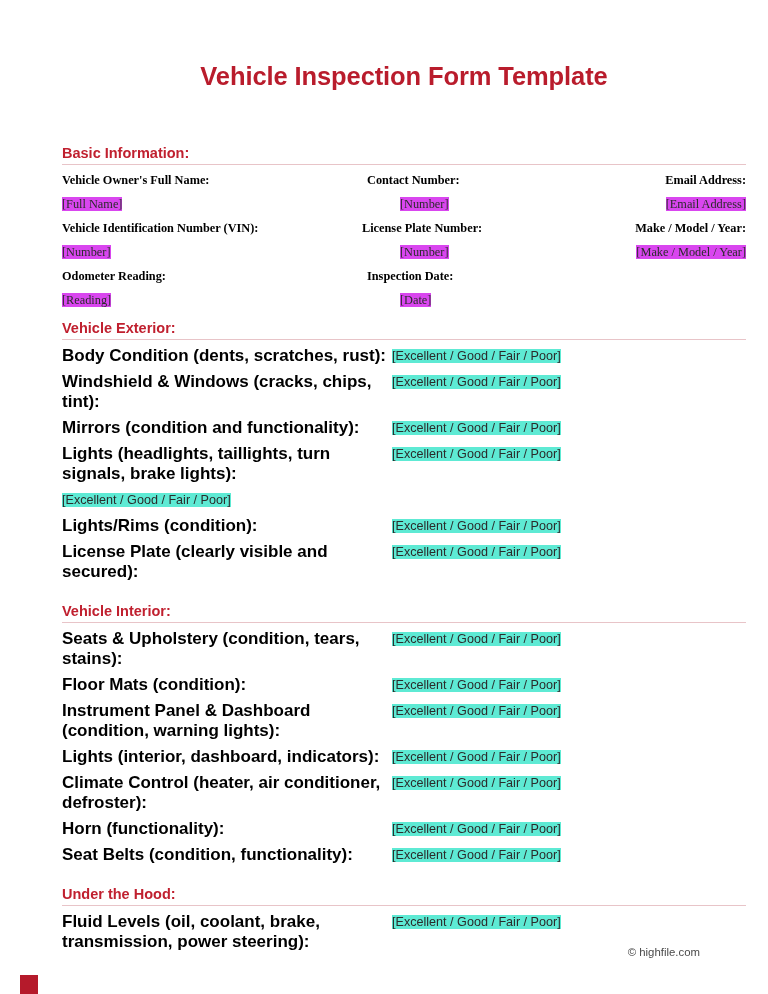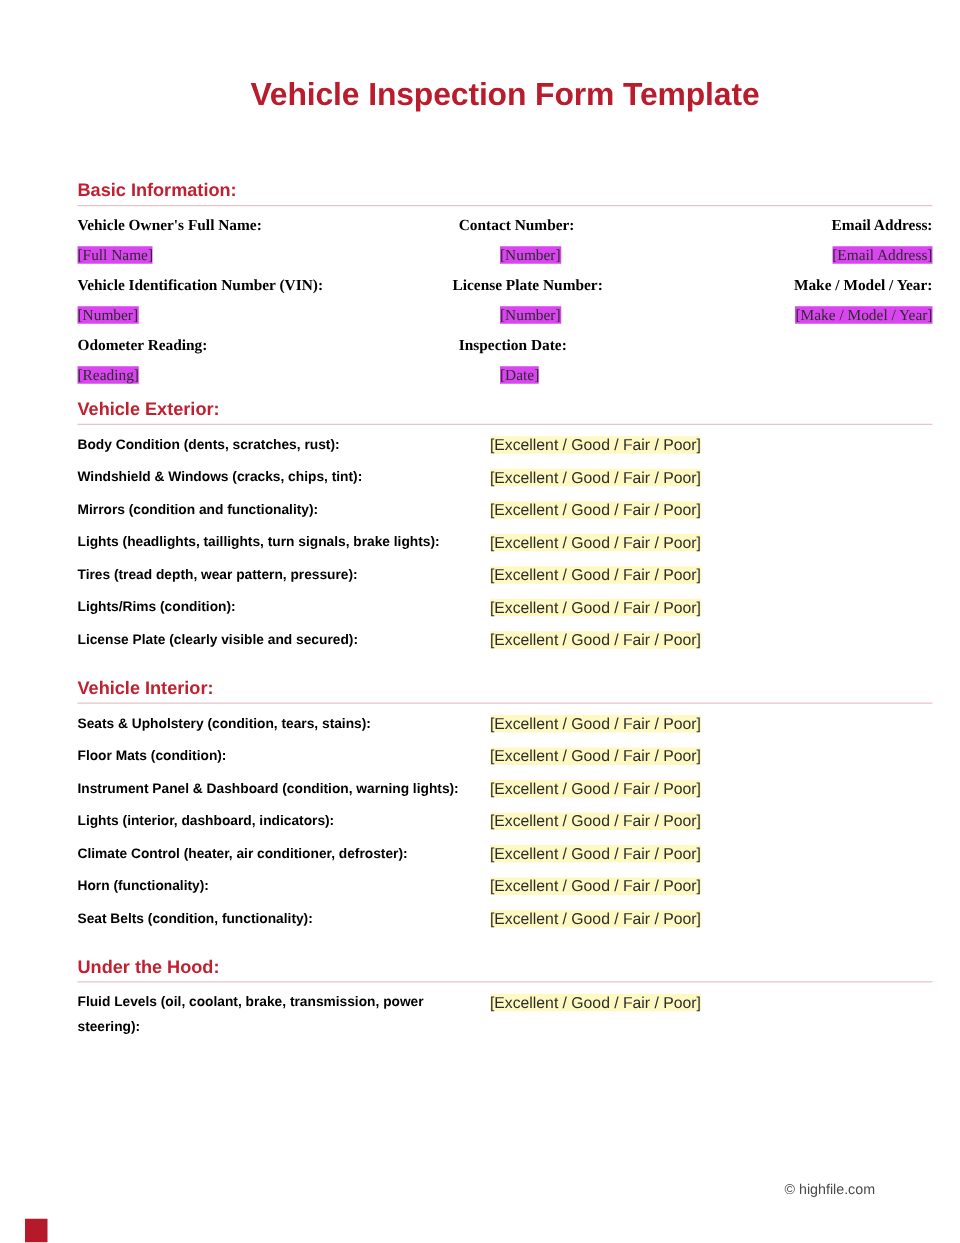--- a/index.html
+++ b/index.html
@@ -99,34 +99,34 @@
   
   .insp-block { margin-top: 0; }
   .insp-row {
     display: flex;
     align-items: flex-start;
     width: 100%;
     padding: 3px 0 3px 0;
   }
   .insp-row .item-label {
     width: 330px;
-    font-size: 11px;
+    font-size: 17px;
     font-weight: bold;
     color: #000000;
     line-height: 20px;
     padding-right: 6px;
   }
   .insp-row .item-value {
     font-size: 12.6px;
     color: #2b2b2b;
     line-height: 20px;
     white-space: nowrap;
   }
   .insp-row .item-value span {
-    background: #fef9c3;
+    background: #5eead4;
   }
 
   .gap-before-section { height: 17px; }
   .gap-small { height: 7px; }
 
   .footer {
     position: absolute;
     right: 88px;
     bottom: 36px;
     font-size: 11.4px;
@@ -202,21 +202,20 @@
         </div>
         <div class="insp-row">
           <div class="item-label">Mirrors (condition and functionality):</div>
           <div class="item-value"><span>[Excellent / Good / Fair / Poor]</span></div>
         </div>
         <div class="insp-row">
           <div class="item-label">Lights (headlights, taillights, turn signals, brake lights):</div>
           <div class="item-value"><span>[Excellent / Good / Fair / Poor]</span></div>
         </div>
         <div class="insp-row">
-          <div class="item-label">Tires (tread depth, wear pattern, pressure):</div>
           <div class="item-value"><span>[Excellent / Good / Fair / Poor]</span></div>
         </div>
         <div class="insp-row">
           <div class="item-label">Lights/Rims (condition):</div>
           <div class="item-value"><span>[Excellent / Good / Fair / Poor]</span></div>
         </div>
         <div class="insp-row">
           <div class="item-label">License Plate (clearly visible and secured):</div>
           <div class="item-value"><span>[Excellent / Good / Fair / Poor]</span></div>
         </div>

